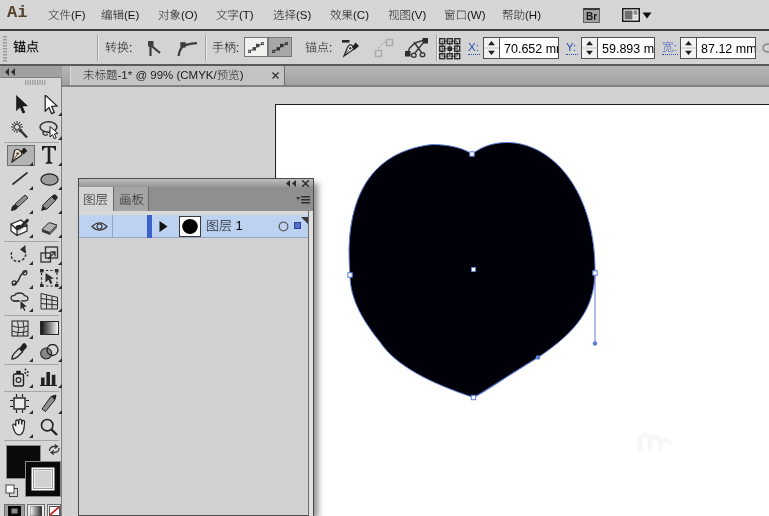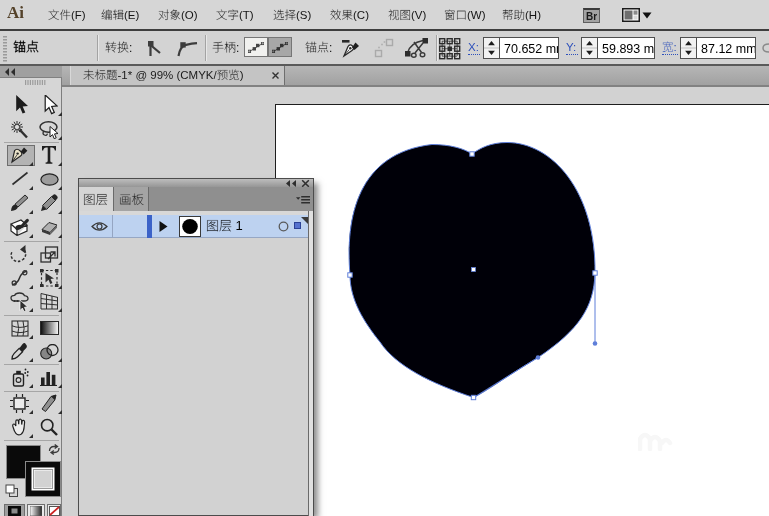--- a/index.html
+++ b/index.html
@@ -1,18 +1,18 @@
 <!DOCTYPE html>
 <html><head><meta charset="utf-8"><style>
 *{margin:0;padding:0;box-sizing:border-box}
 html,body{width:769px;height:516px;overflow:hidden;font-family:"Liberation Sans",sans-serif}
 </style></head><body>
 <div style="position:relative;width:769px;height:516px;background:#d2d2d2">
 <div style="position:absolute;left:0;top:0;width:769px;height:29px;background:#d6d6d6"></div>
-<div style="position:absolute;left:7px;top:3px;font-family:Liberation Serif, serif;font-weight:bold;font-size:17px;color:#54422a">Ai</div>
+<div style="position:absolute;left:7px;top:3px;font-family:Liberation Mono, monospace;font-weight:bold;font-size:17px;color:#54422a">Ai</div>
 <div style="position:absolute;left:48px;top:9px;width:39px;height:14px">
       <svg width="39" height="13" style="position:absolute;overflow:visible;" viewBox="0 0 39 13">
         <path transform="translate(0.0,10.1) scale(0.011500,-0.011500)" fill="#141414" stroke="#141414" stroke-width="10" d="M758 634 788 623Q721 443 622 312Q522 180 385 88Q248 -4 68 -67Q66 -64 62 -58Q59 -53 55 -48Q51 -42 47 -39Q227 20 363 110Q499 201 596 330Q694 459 758 634ZM235 633Q297 470 400 336Q502 201 642 105Q781 9 955 -38Q952 -41 948 -46Q944 -51 940 -56Q936 -60 933 -65Q758 -15 618 82Q478 180 375 318Q272 455 208 623ZM56 646H948V617H56ZM434 824 462 833Q488 797 513 753Q538 709 551 678L522 667Q510 698 485 742Q460 787 434 824Z"></path>
         <path transform="translate(11.5,10.1) scale(0.011500,-0.011500)" fill="#141414" stroke="#141414" stroke-width="10" d="M621 819H650V-71H621ZM446 785 475 780Q462 708 443 640Q424 573 399 515Q374 457 343 411Q341 413 336 416Q332 420 328 423Q323 426 319 428Q350 472 374 529Q399 586 417 651Q435 716 446 785ZM427 615H899V585H419ZM317 317H939V287H317ZM293 827 322 819Q291 735 251 656Q211 576 164 506Q118 437 67 381Q65 384 61 388Q57 393 53 398Q49 402 45 405Q95 457 140 525Q186 593 226 670Q265 747 293 827ZM190 588 218 616 220 615V-68H190Z"></path>
         <text x="23.0" y="10.1" font-family="Liberation Sans, sans-serif" font-size="11.5px" font-weight="normal" fill="#141414" xml:space="preserve">(F)</text>
       </svg>
     </div>
 <div style="position:absolute;left:101px;top:9px;width:39px;height:14px">
       <svg width="39" height="13" style="position:absolute;overflow:visible;" viewBox="0 0 39 13">
         <path transform="translate(0.0,10.1) scale(0.011500,-0.011500)" fill="#141414" stroke="#141414" stroke-width="10" d="M69 195Q68 199 66 206Q64 212 62 218Q60 225 58 229Q71 231 88 250Q104 269 126 297Q137 311 160 343Q182 375 210 418Q239 462 268 512Q298 563 322 614L352 600Q314 529 272 460Q230 391 186 329Q142 267 97 217V216Q97 216 93 214Q89 212 83 209Q77 206 73 202Q69 199 69 195ZM69 195V223L91 239L333 289Q333 282 334 274Q335 267 336 262Q251 243 200 231Q149 219 123 212Q97 206 86 202Q75 198 69 195ZM63 432Q62 436 60 442Q58 449 56 456Q54 462 52 466Q63 468 76 486Q89 504 105 531Q113 544 130 574Q146 604 167 645Q188 686 208 733Q228 780 244 827L276 815Q250 749 220 684Q190 619 158 560Q125 502 91 455V454Q91 454 87 452Q83 450 77 446Q71 443 67 440Q63 436 63 432ZM63 432V460L85 473L268 496Q267 490 268 482Q268 474 268 469Q205 460 166 454Q128 448 107 444Q86 440 77 438Q68 435 63 432ZM53 38Q108 56 184 84Q259 111 341 139L345 112Q269 84 194 57Q120 30 62 9ZM621 379H650V-35H621ZM752 380H781V-34H752ZM887 402H917V-27Q917 -40 914 -48Q910 -55 899 -59Q889 -63 872 -64Q854 -65 825 -65Q824 -59 821 -51Q818 -43 814 -37Q837 -38 854 -38Q870 -38 876 -38Q887 -37 887 -27ZM426 716H455V500Q455 441 452 372Q448 302 438 228Q428 155 408 84Q388 12 356 -51Q354 -48 349 -44Q344 -41 340 -38Q335 -34 331 -33Q363 28 382 97Q401 166 410 237Q420 308 423 376Q426 443 426 500ZM441 716H913V513H441V542H883V686H441ZM473 401H906V372H502V-63H473ZM493 184H904V155H493ZM620 826 644 835Q664 807 682 772Q699 737 707 711L680 700Q673 726 656 762Q639 797 620 826Z"></path>

